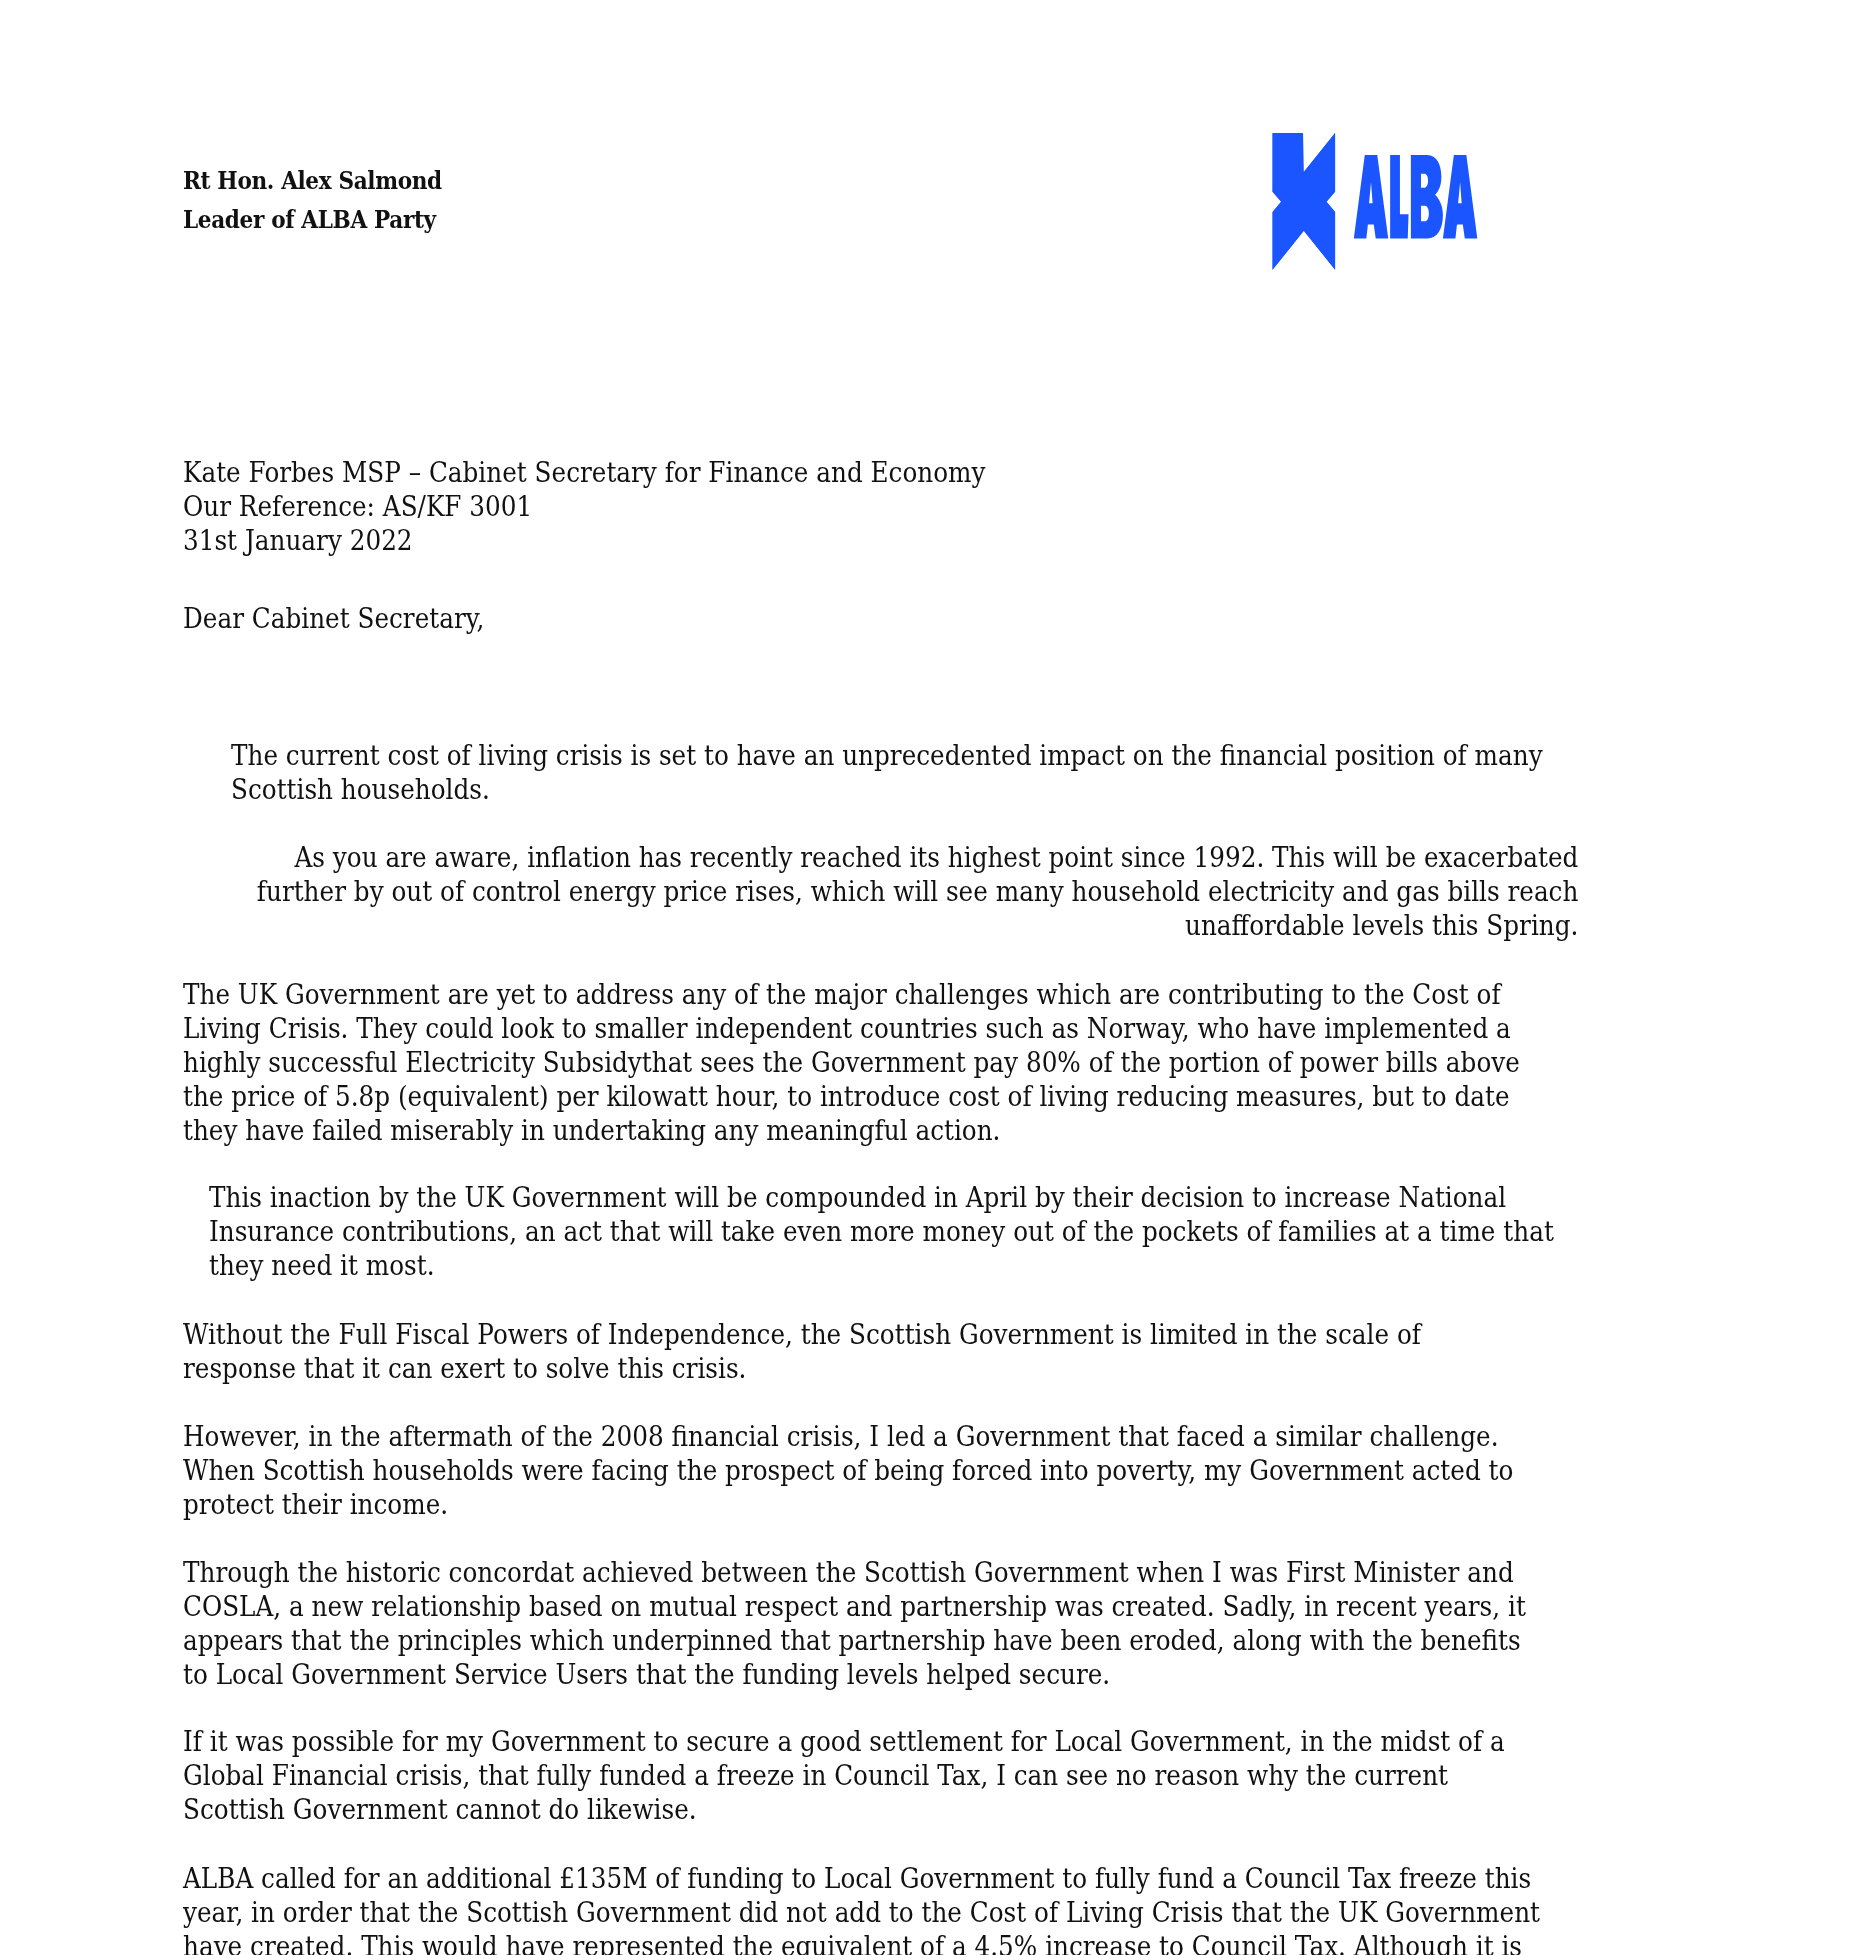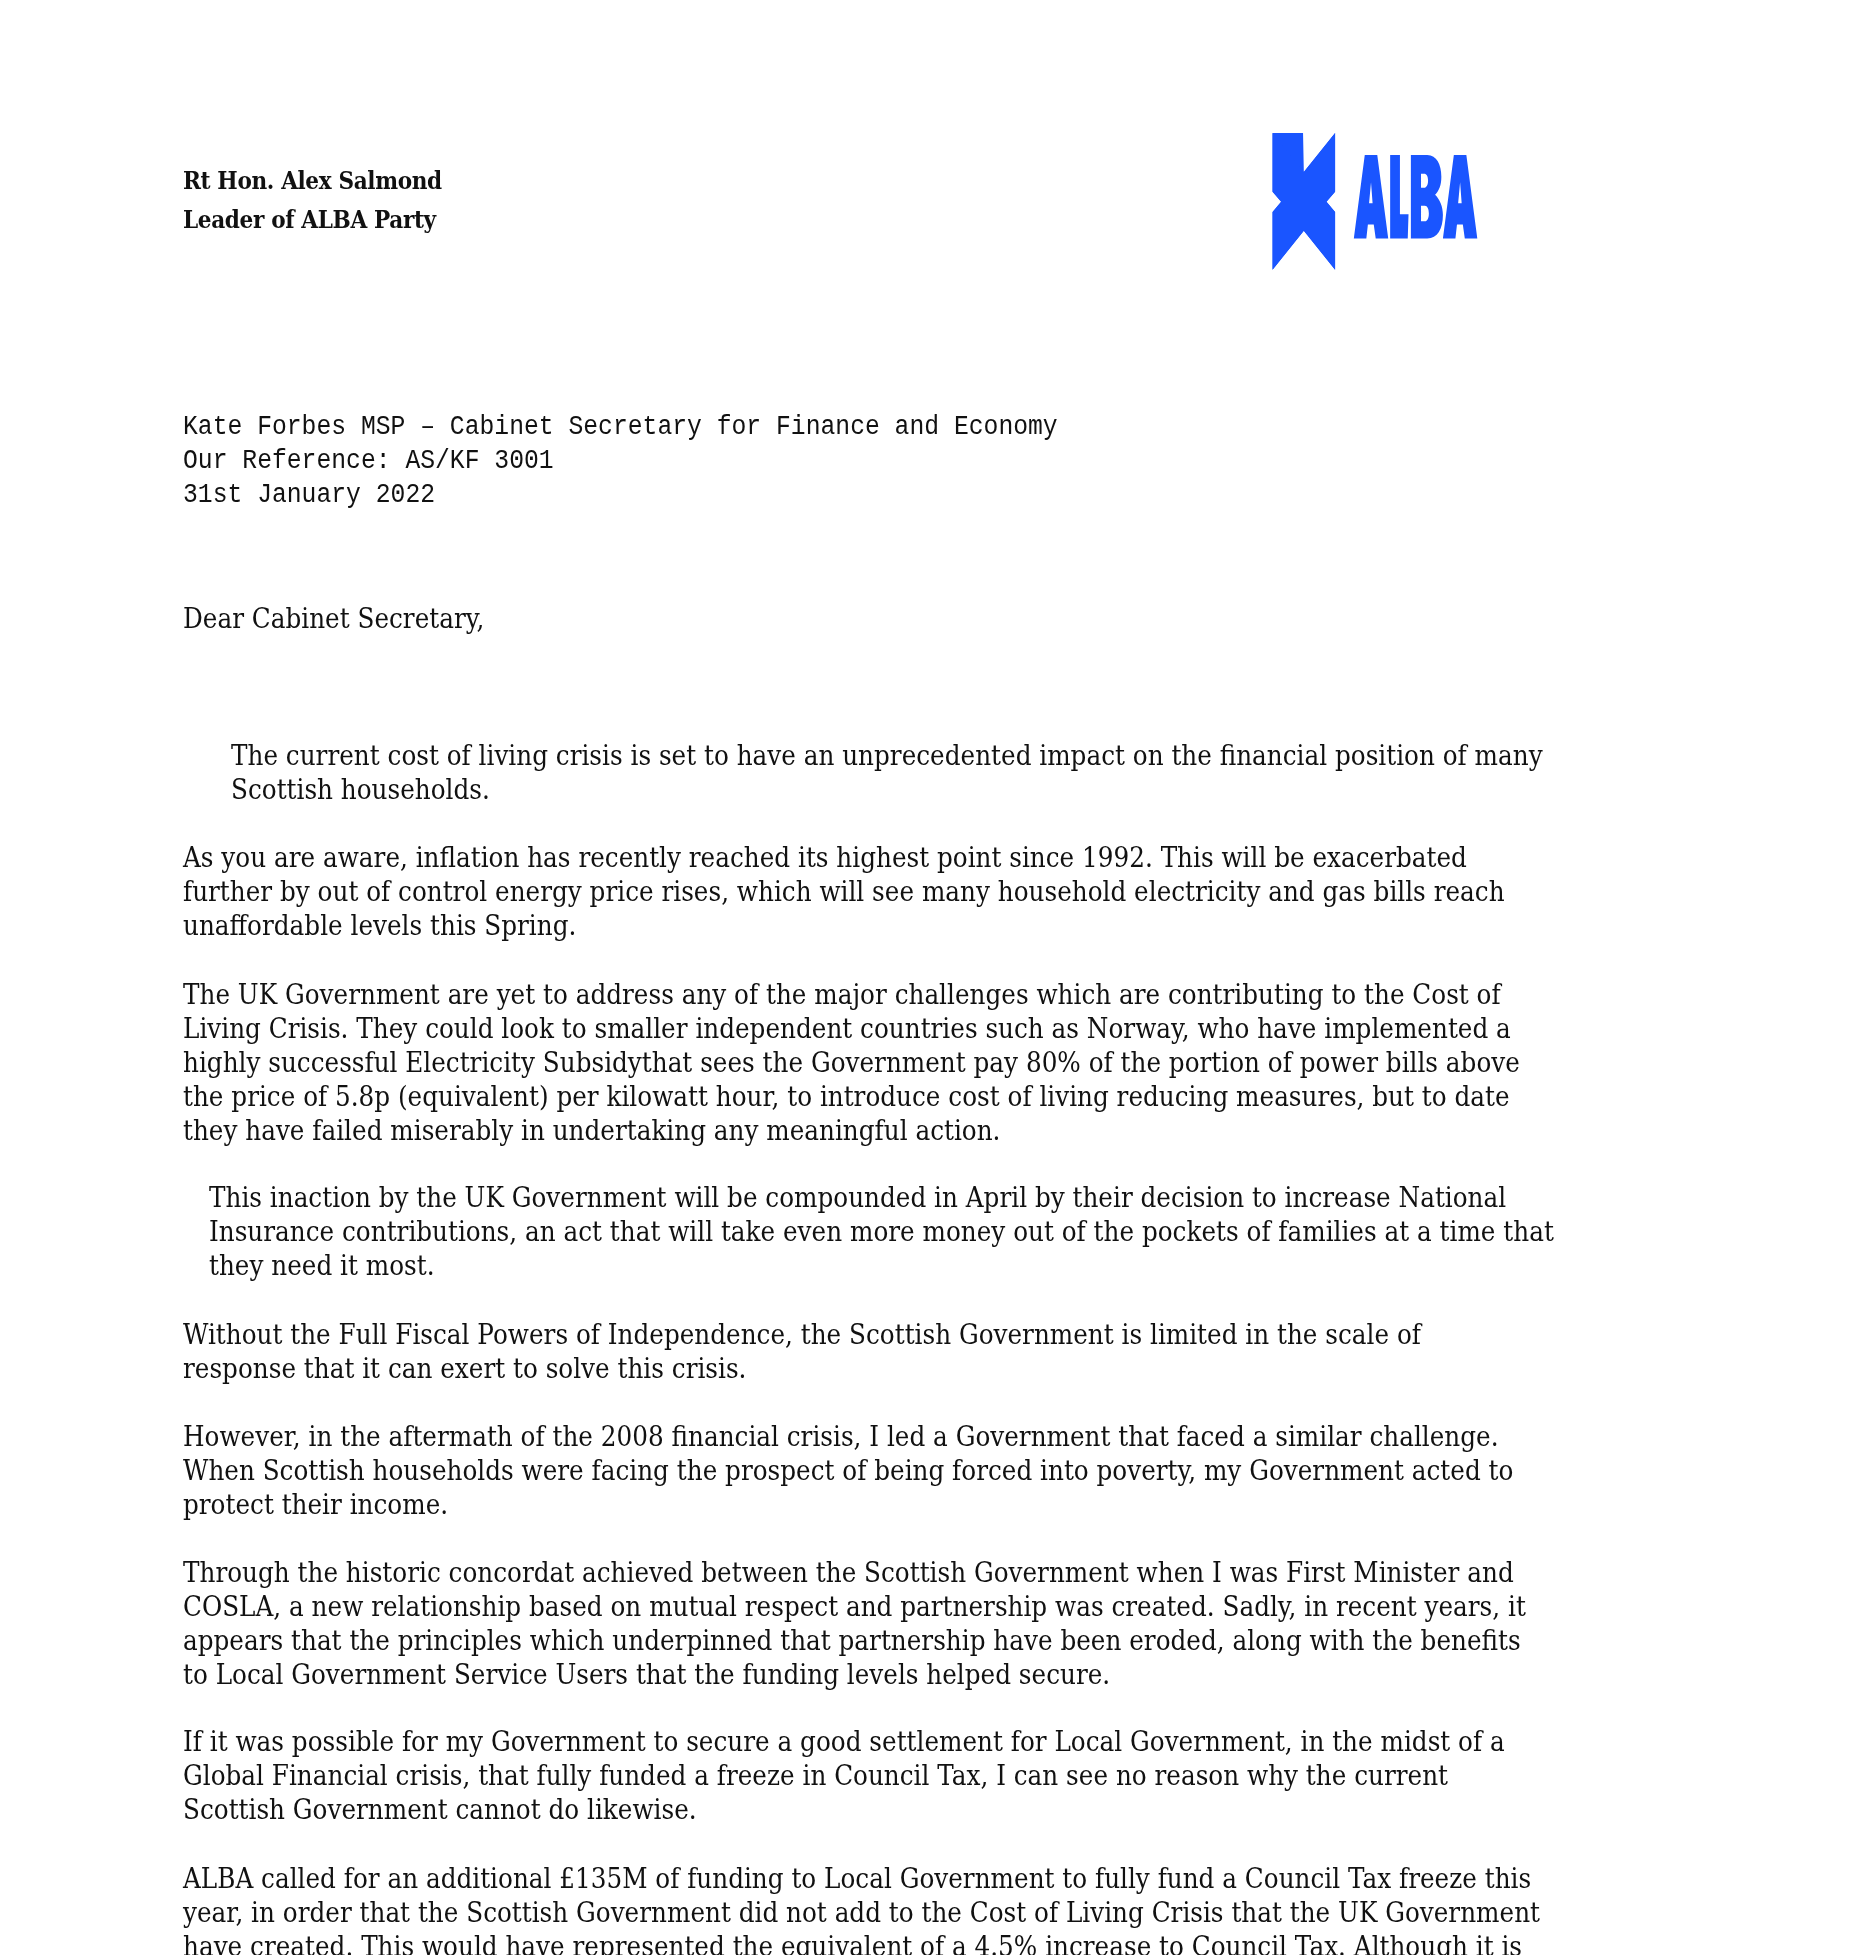--- a/index.html
+++ b/index.html
@@ -35,37 +35,37 @@
 
         <path d="M305,76 L330,76 L330,228 L352,228 L350,290 L305,290 Z"></path>
 
         <path d="M358,76 L400,76 C424,76 436,100 436,132 C436,154 430,168 420,178 C432,190 440,208 440,230 C440,266 426,290 400,290 L358,290 Z M384,124 L384,160 L392,160 C398,160 402,152 402,142 C402,130 398,124 392,124 Z M384,206 L384,246 L394,246 C400,246 404,238 404,226 C404,214 400,206 394,206 Z"></path>
 
         <path d="M440,290 L468,76 L500,76 L528,290 L496,290 L491,254 L476,254 L472,290 Z M479,200 L488,200 L484,146 Z"></path>
       </g>
     </svg>
   </div>
 
-  <div class="block" style="top:410px;font-family:Liberation Mono, monospace;">
+  <div class="block" style="top:456px;">
     <div class="line">Kate Forbes MSP – Cabinet Secretary for Finance and Economy</div>
     <div class="line">Our Reference: AS/KF 3001</div>
     <div class="line">31st January 2022</div>
   </div>
 
   <div class="block" style="top:602px;">
     <div class="line">Dear Cabinet Secretary,</div>
   </div>
 
 
   <div class="block" style="top:739px;margin-left:48px;">
     <div class="line">The current cost of living crisis is set to have an unprecedented impact on the financial position of many</div>
     <div class="line">Scottish households.</div>
   </div>
 
-  <div class="block" style="top:841px;">
+  <div class="block" style="top:841px;text-align:right;">
     <div class="line">As you are aware, inflation has recently reached its highest point since 1992. This will be exacerbated</div>
     <div class="line">further by out of control energy price rises, which will see many household electricity and gas bills reach</div>
     <div class="line">unaffordable levels this Spring.</div>
   </div>
 
   <div class="block" style="top:978px;">
     <div class="line">The UK Government are yet to address any of the major challenges which are contributing to the Cost of</div>
     <div class="line">Living Crisis. They could look to smaller independent countries such as Norway, who have implemented a</div>
     <div class="line">highly successful Electricity Subsidythat sees the Government pay 80% of the portion of power bills above</div>
     <div class="line">the price of 5.8p (equivalent) per kilowatt hour, to introduce cost of living reducing measures, but to date</div>

